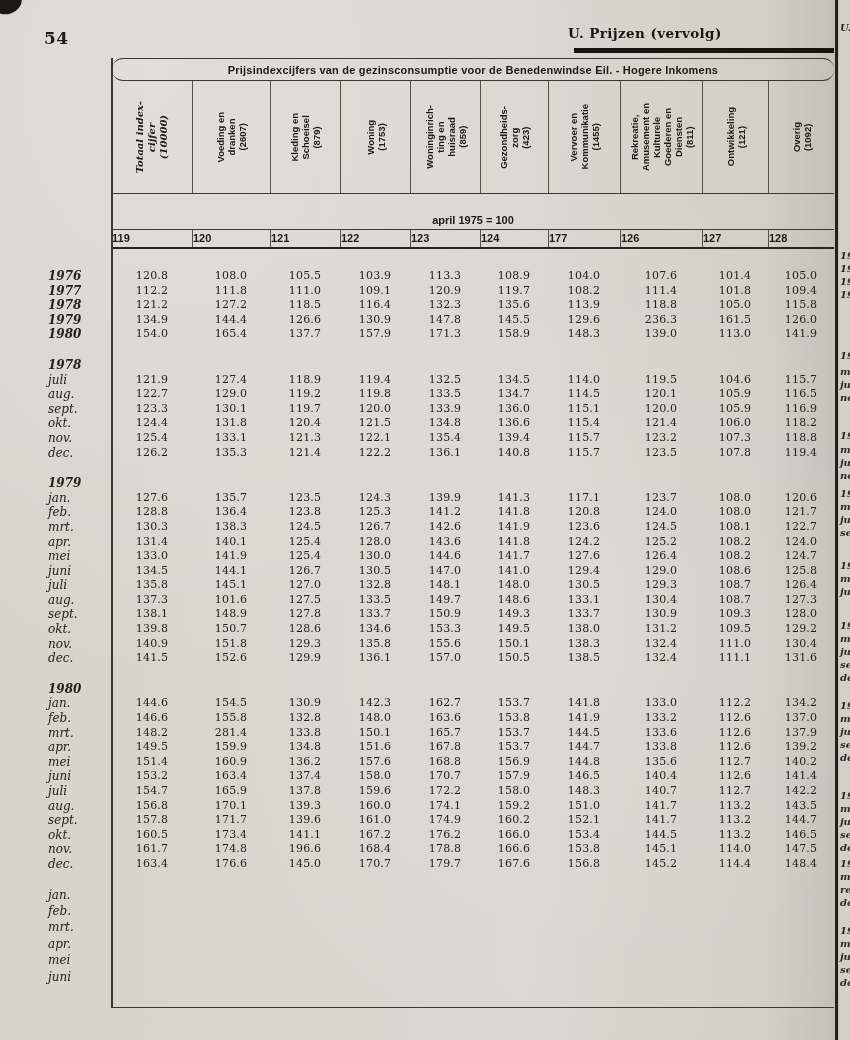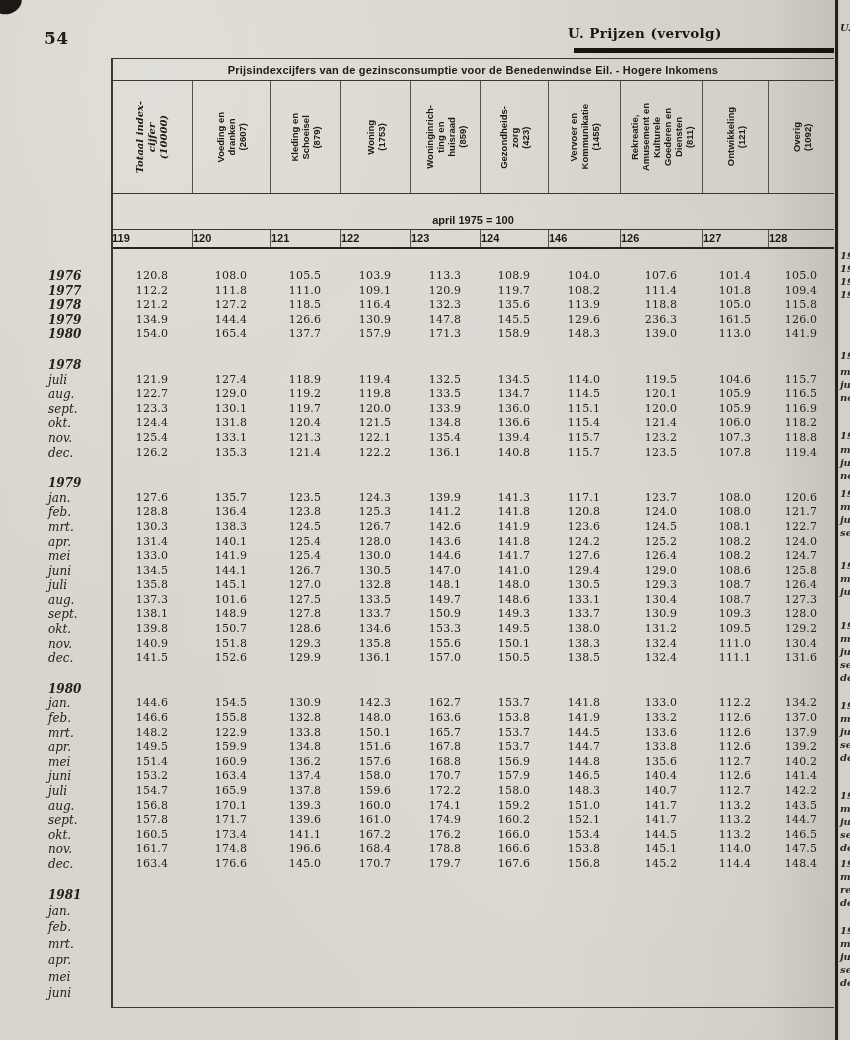--- a/index.html
+++ b/index.html
@@ -12,21 +12,21 @@
       #d7d4cc;}
   .corner-smudge{position:absolute;left:-8px;top:-10px;width:30px;height:24px;background:#1b1915;border-radius:50%;transform:rotate(-18deg);}
   .pageno{position:absolute;left:44px;top:28px;font:bold 17px "DejaVu Serif",serif;letter-spacing:.5px;}
   .sec-hdr{position:absolute;left:568px;top:25px;font:bold 13.5px "DejaVu Serif",serif;letter-spacing:.4px;color:#191712;}
   .hdr-bar{position:absolute;left:574px;top:48px;width:260px;height:5px;background:#17150f;}
 
   .tbl{position:absolute;left:38px;top:58px;width:796px;height:950px;
        --datacols:80px 78px 70px 70px 70px 68px 72px 82px 66px 66px;}
   .vline{position:absolute;left:73px;top:0;bottom:0;width:2px;background:#3a3830;}
   .t-title{margin-left:74px;border-top:1.5px solid #3a3830;border-bottom:1px solid #3a3830;
-    font:bold 11px "Liberation Sans",sans-serif;text-align:center;padding:5px 7px 4px;color:#1d1b15;letter-spacing:.2px;}
+    font:bold 11px "Liberation Sans",sans-serif;text-align:center;padding:5px 7px 4px;color:#1d1b15;letter-spacing:.2px;border-radius:11px;}
   .t-head{margin-left:74px;display:grid;grid-template-columns:var(--datacols);height:112px;}
   .hcell{display:flex;align-items:center;justify-content:center;overflow:hidden;}
   .hcell + .hcell{border-left:1px solid #55524a;}
   .rot{writing-mode:vertical-rl;transform:rotate(180deg);white-space:pre-line;
     font:bold 9.5px/11px "Liberation Sans",sans-serif;text-align:center;color:#1d1b15;}
   .rot.it{font:italic bold 10px/12px "DejaVu Serif",serif;}
   .t-base{margin-left:74px;border-top:1px solid #3a3830;font:bold 11px "Liberation Sans",sans-serif;
     text-align:center;padding:20px 0 3px;color:#1d1b15;}
   .t-codes{margin-left:74px;border-top:1px solid #3a3830;border-bottom:2.5px solid #26241e;
     display:grid;grid-template-columns:var(--datacols);}
@@ -112,21 +112,21 @@
         </div>
       </div>
     <div class="t-base">april 1975  =  100</div>
     <div class="t-codes">
         <div class="ccell">119</div>
         <div class="ccell">120</div>
         <div class="ccell">121</div>
         <div class="ccell">122</div>
         <div class="ccell">123</div>
         <div class="ccell">124</div>
-        <div class="ccell">146</div>
+        <div class="ccell">177</div>
         <div class="ccell">126</div>
         <div class="ccell">127</div>
         <div class="ccell">128</div>
       </div>
     <div class="t-body">
         <div class="group">
           <div class="row">
             <div class="lab yearlab">1976</div>
             <div class="val">120.8</div>
             <div class="val">108.0</div>
@@ -462,21 +462,21 @@
             <div class="val">163.6</div>
             <div class="val">153.8</div>
             <div class="val">141.9</div>
             <div class="val">133.2</div>
             <div class="val">112.6</div>
             <div class="val">137.0</div>
           </div>
           <div class="row">
             <div class="lab">mrt.</div>
             <div class="val">148.2</div>
-            <div class="val">122.9</div>
+            <div class="val">281.4</div>
             <div class="val">133.8</div>
             <div class="val">150.1</div>
             <div class="val">165.7</div>
             <div class="val">153.7</div>
             <div class="val">144.5</div>
             <div class="val">133.6</div>
             <div class="val">112.6</div>
             <div class="val">137.9</div>
           </div>
           <div class="row">
@@ -591,23 +591,20 @@
             <div class="val">170.7</div>
             <div class="val">179.7</div>
             <div class="val">167.6</div>
             <div class="val">156.8</div>
             <div class="val">145.2</div>
             <div class="val">114.4</div>
             <div class="val">148.4</div>
           </div>
         </div>
         <div class="group wide">
-          <div class="row yearrow">
-            <div class="lab yearlab">1981</div>
-          </div>
           <div class="row">
             <div class="lab">jan.</div>
             <div class="val"></div>
             <div class="val"></div>
             <div class="val"></div>
             <div class="val"></div>
             <div class="val"></div>
             <div class="val"></div>
             <div class="val"></div>
             <div class="val"></div>

